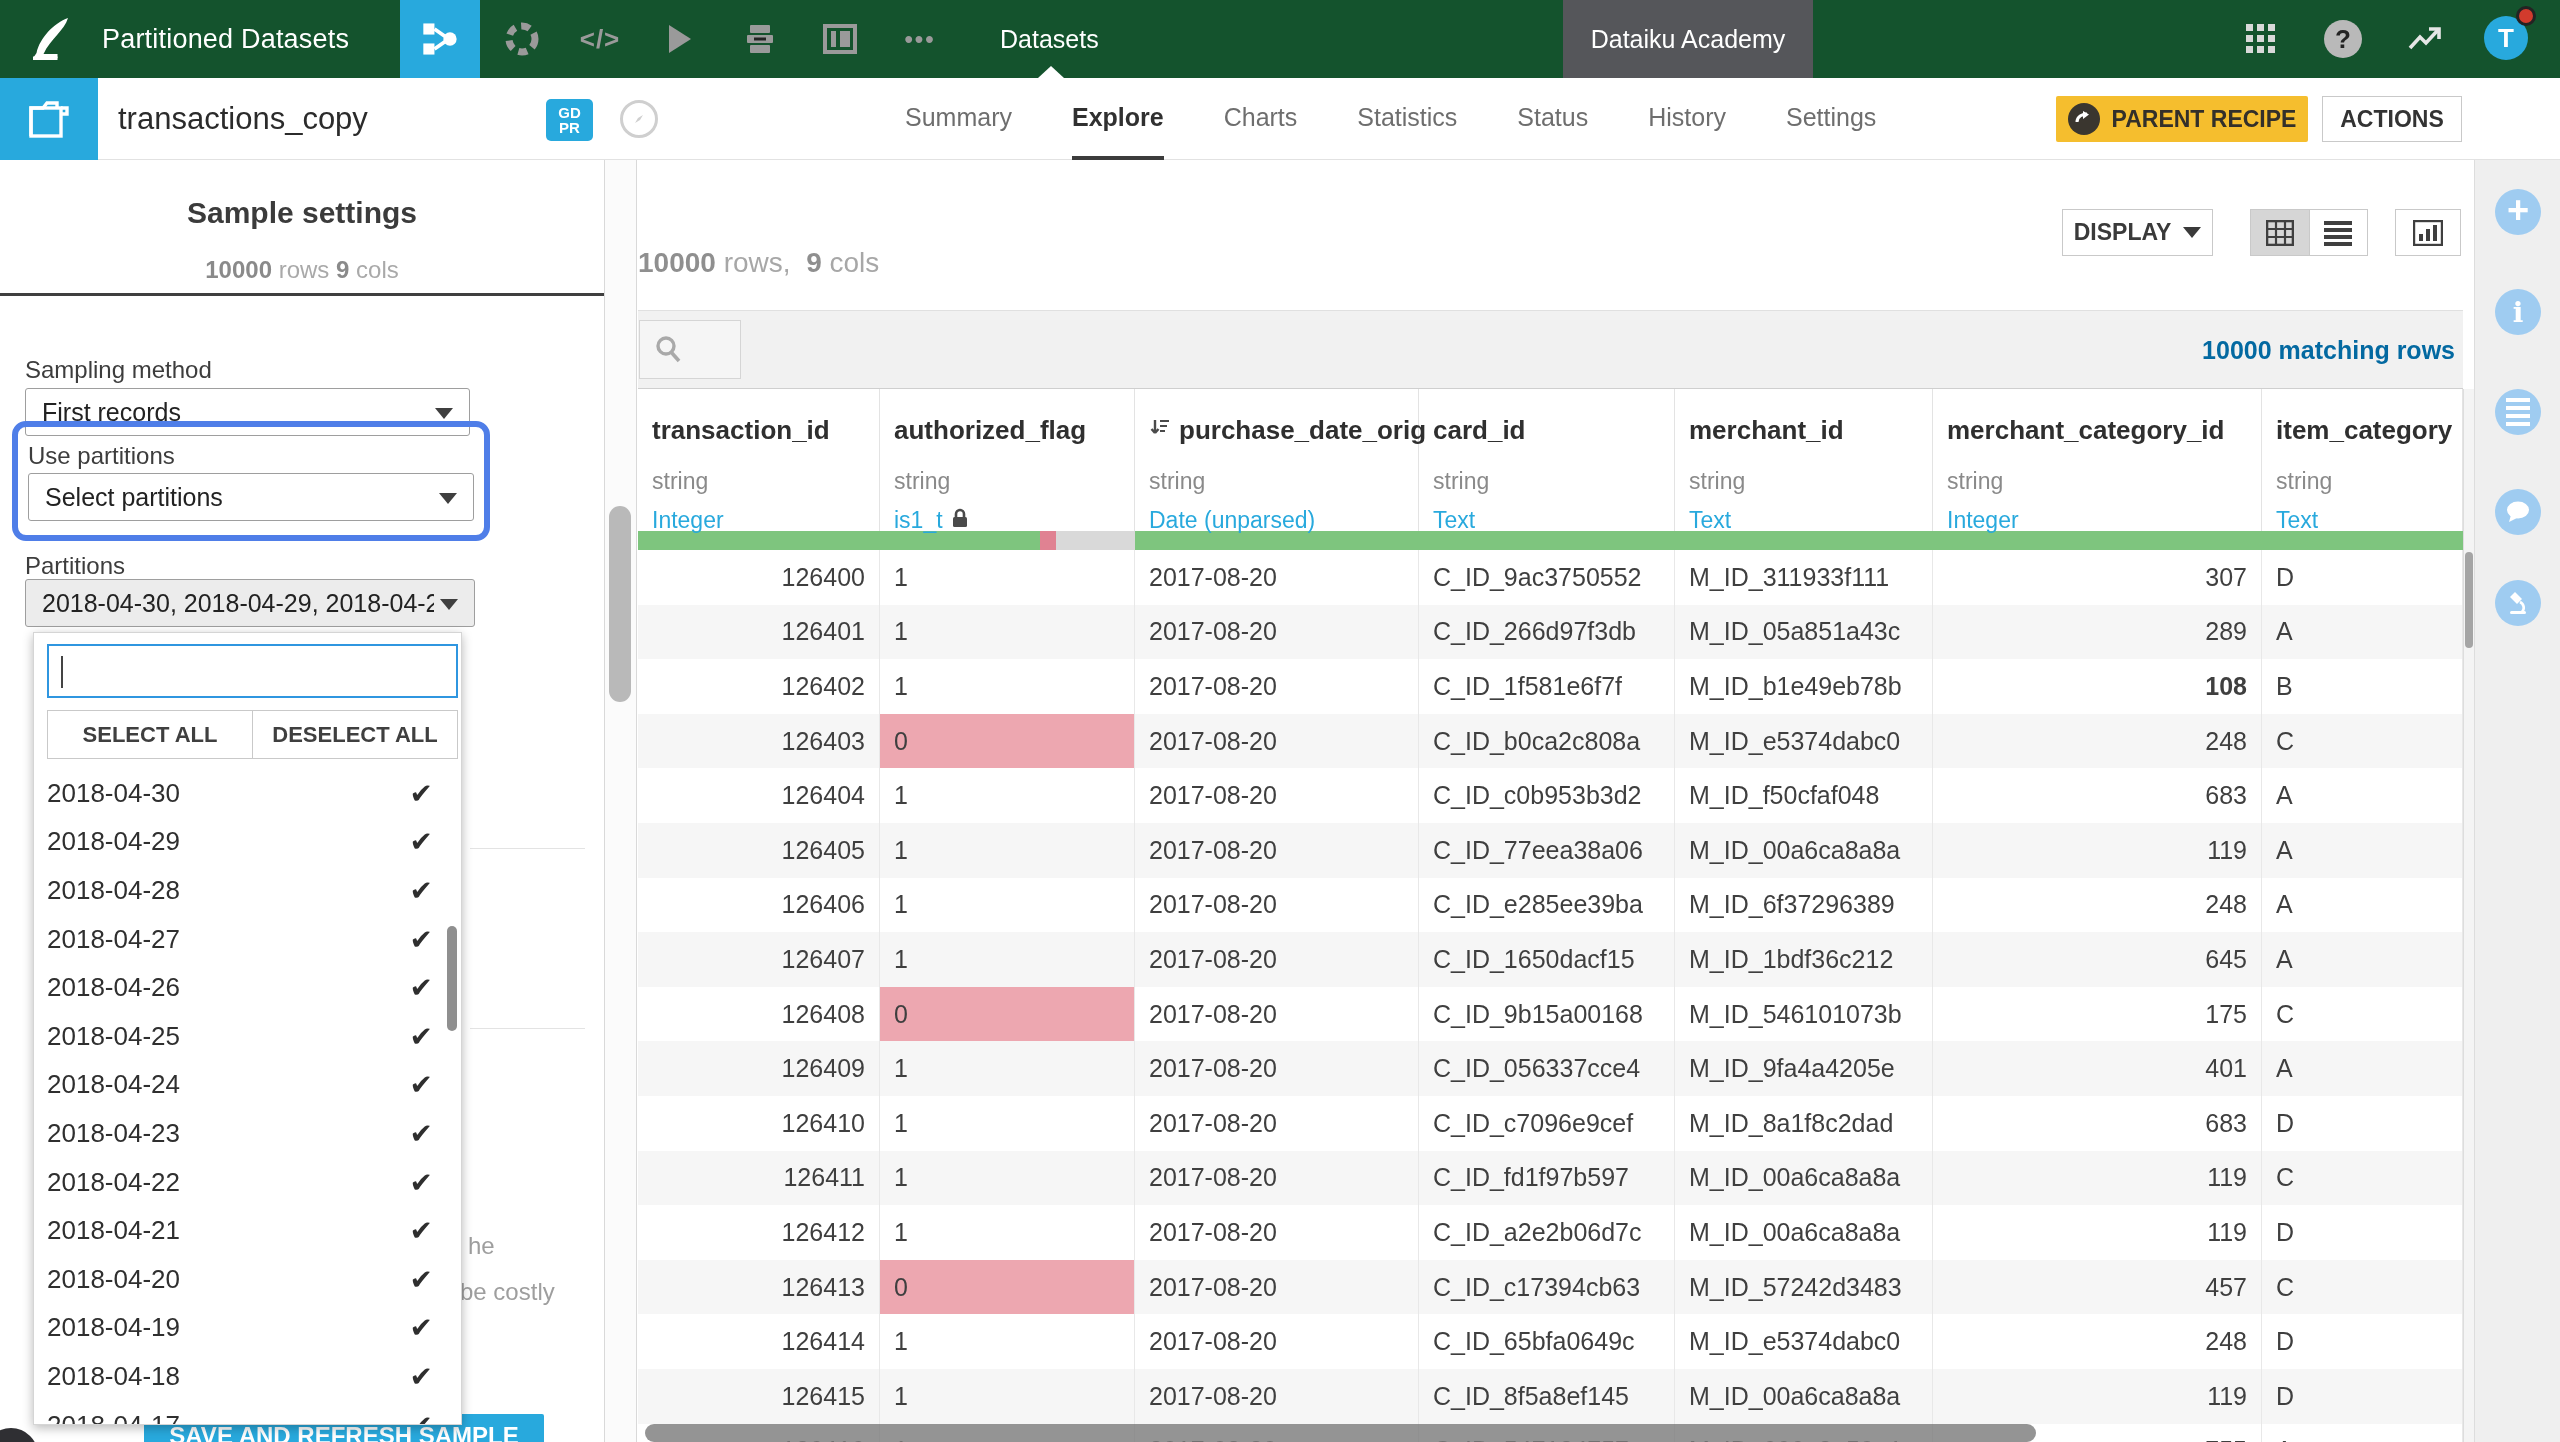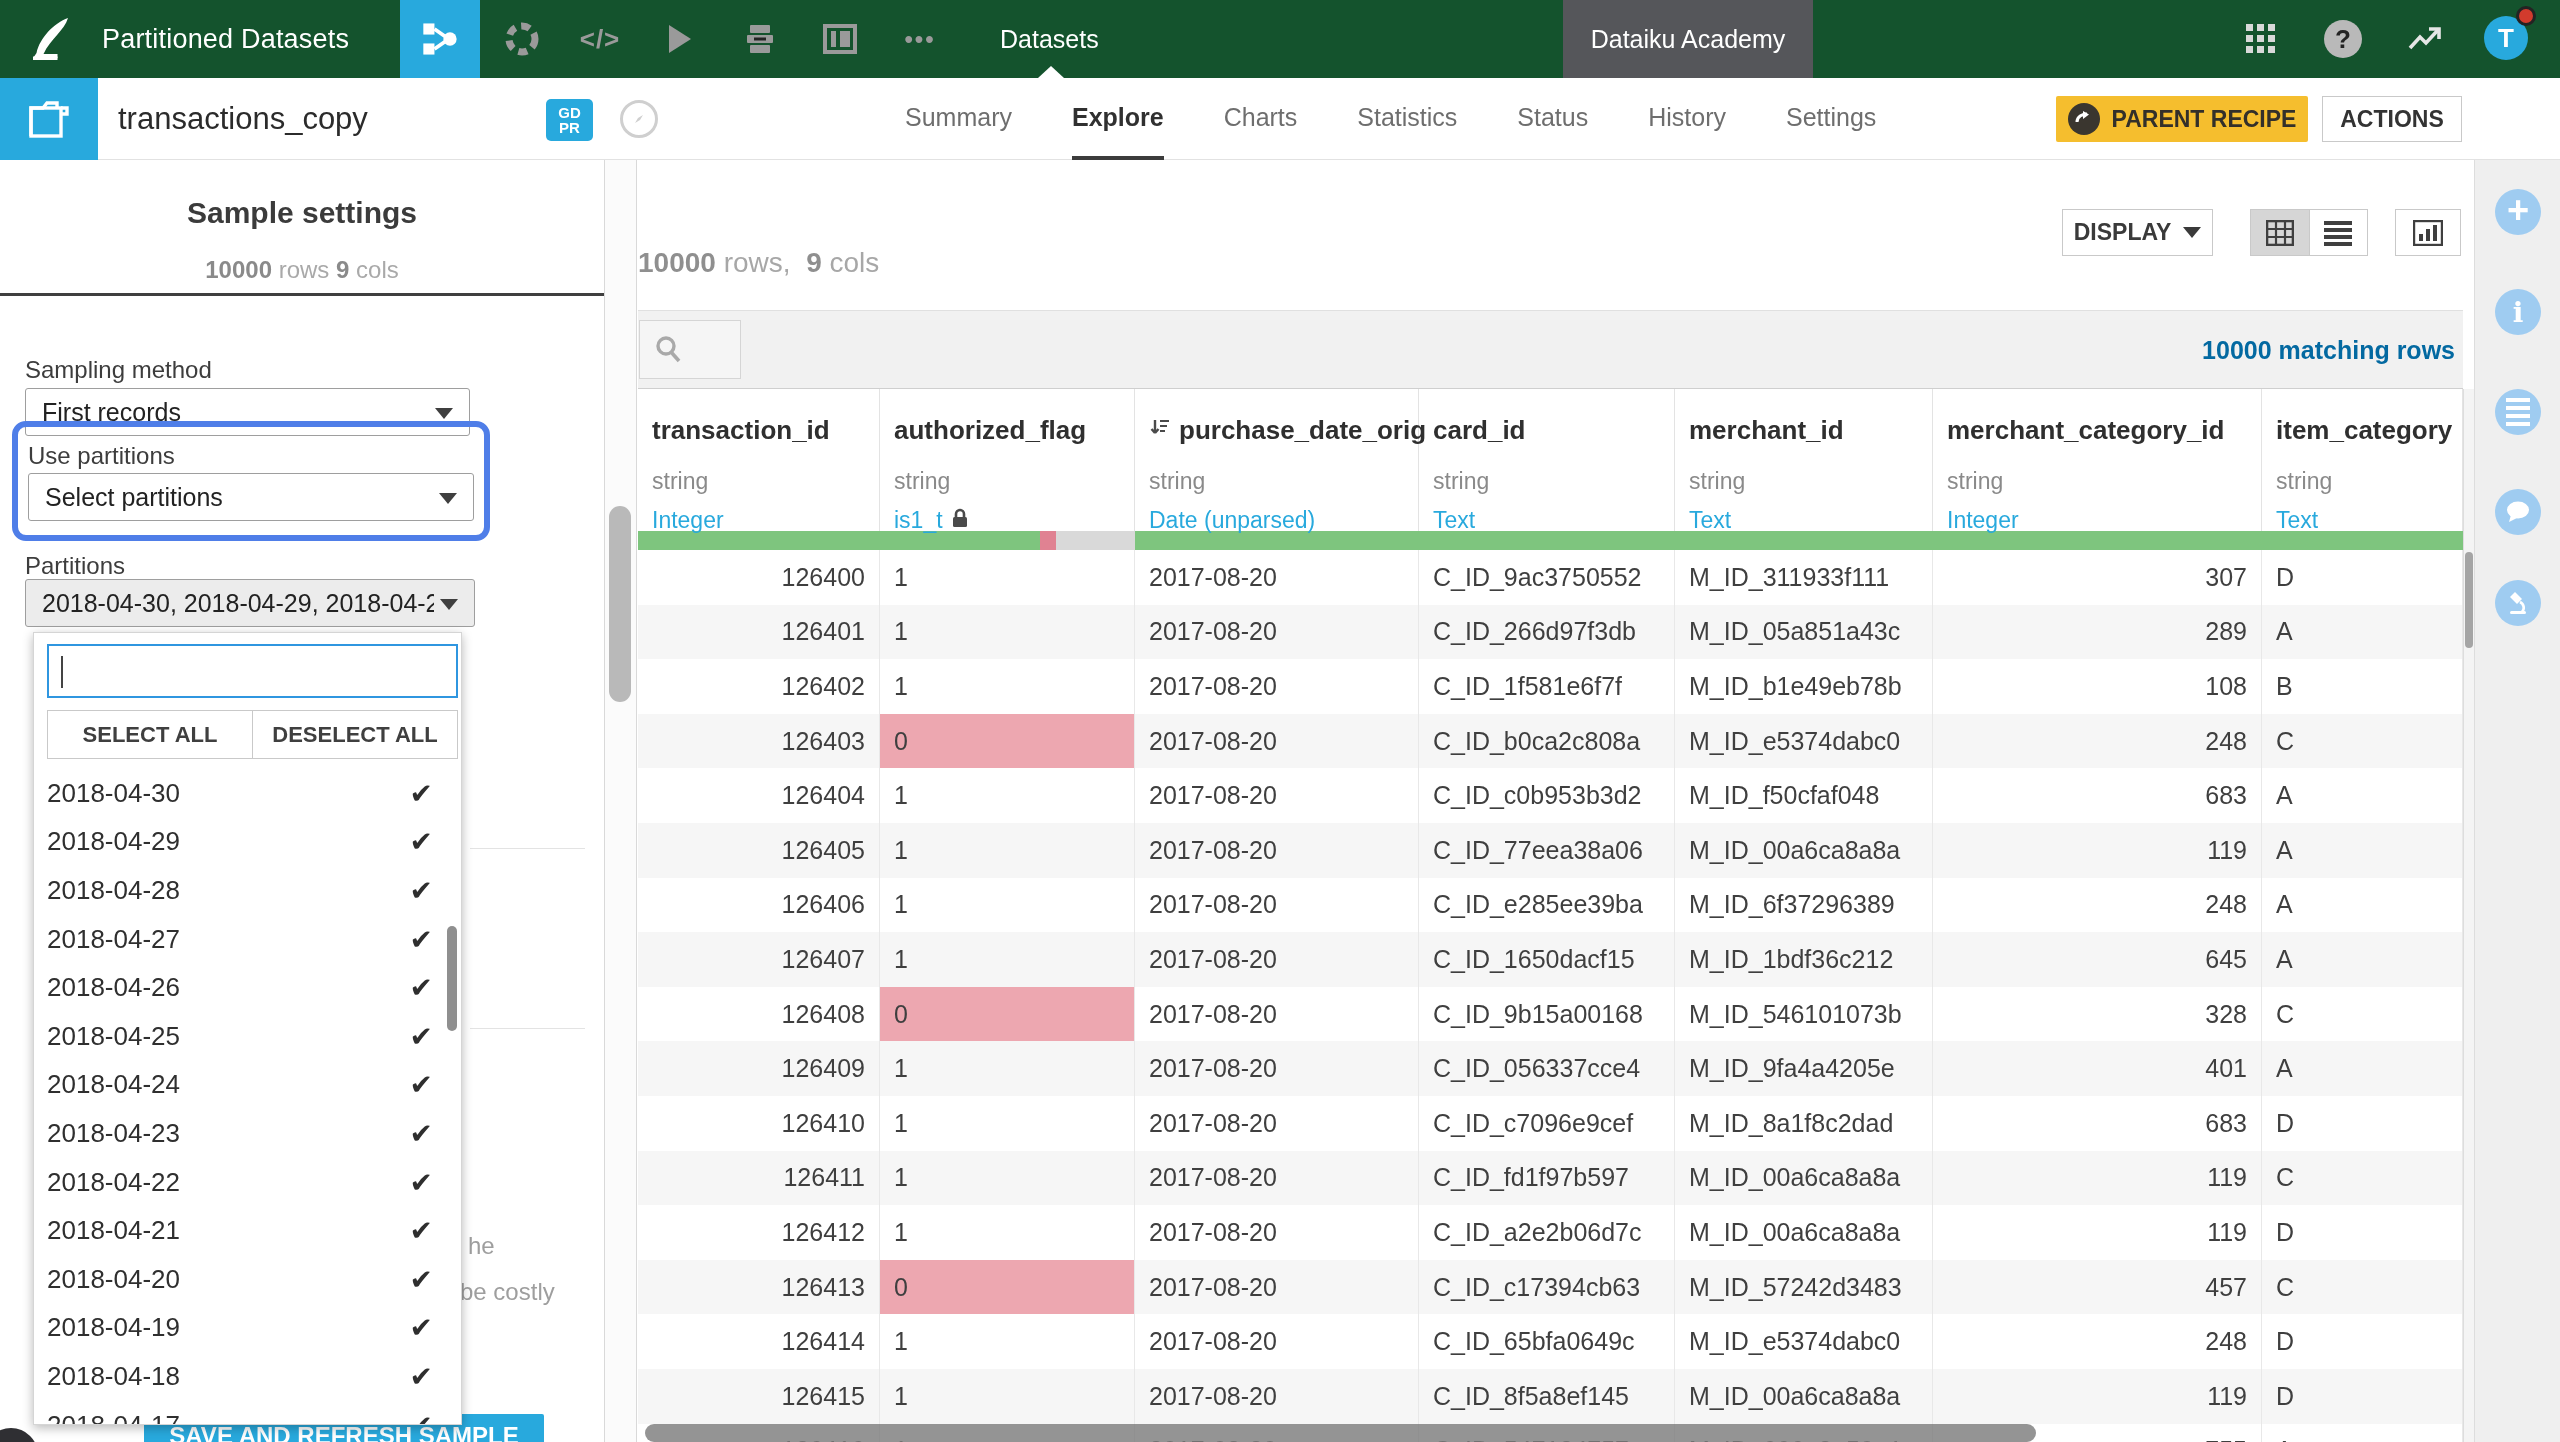--- a/index.html
+++ b/index.html
@@ -578,21 +578,21 @@
           <div class="td" style="width: 258px;">M_ID_05a851a43c</div>
           <div class="td right" style="width: 329px;">289</div>
           <div class="td" style="width: 201px;">A</div>
         </div>
         <div class="trow">
           <div class="td right" style="width: 242px;">126402</div>
           <div class="td" style="width: 255px;">1</div>
           <div class="td" style="width: 284px;">2017-08-20</div>
           <div class="td" style="width: 256px;">C_ID_1f581e6f7f</div>
           <div class="td" style="width: 258px;">M_ID_b1e49eb78b</div>
-          <div class="td right" style="width: 329px;">108</div>
+          <div class="td right" style="width: 329px; font-weight: bold;">108</div>
           <div class="td" style="width: 201px;">B</div>
         </div>
         <div class="trow alt">
           <div class="td right" style="width: 242px;">126403</div>
           <div class="td flag0" style="width: 255px;">0</div>
           <div class="td" style="width: 284px;">2017-08-20</div>
           <div class="td" style="width: 256px;">C_ID_b0ca2c808a</div>
           <div class="td" style="width: 258px;">M_ID_e5374dabc0</div>
           <div class="td right" style="width: 329px;">248</div>
           <div class="td" style="width: 201px;">C</div>
@@ -632,21 +632,21 @@
           <div class="td" style="width: 258px;">M_ID_1bdf36c212</div>
           <div class="td right" style="width: 329px;">645</div>
           <div class="td" style="width: 201px;">A</div>
         </div>
         <div class="trow">
           <div class="td right" style="width: 242px;">126408</div>
           <div class="td flag0" style="width: 255px;">0</div>
           <div class="td" style="width: 284px;">2017-08-20</div>
           <div class="td" style="width: 256px;">C_ID_9b15a00168</div>
           <div class="td" style="width: 258px;">M_ID_546101073b</div>
-          <div class="td right" style="width: 329px;">328</div>
+          <div class="td right" style="width: 329px;">175</div>
           <div class="td" style="width: 201px;">C</div>
         </div>
         <div class="trow alt">
           <div class="td right" style="width: 242px;">126409</div>
           <div class="td" style="width: 255px;">1</div>
           <div class="td" style="width: 284px;">2017-08-20</div>
           <div class="td" style="width: 256px;">C_ID_056337cce4</div>
           <div class="td" style="width: 258px;">M_ID_9fa4a4205e</div>
           <div class="td right" style="width: 329px;">401</div>
           <div class="td" style="width: 201px;">A</div>

